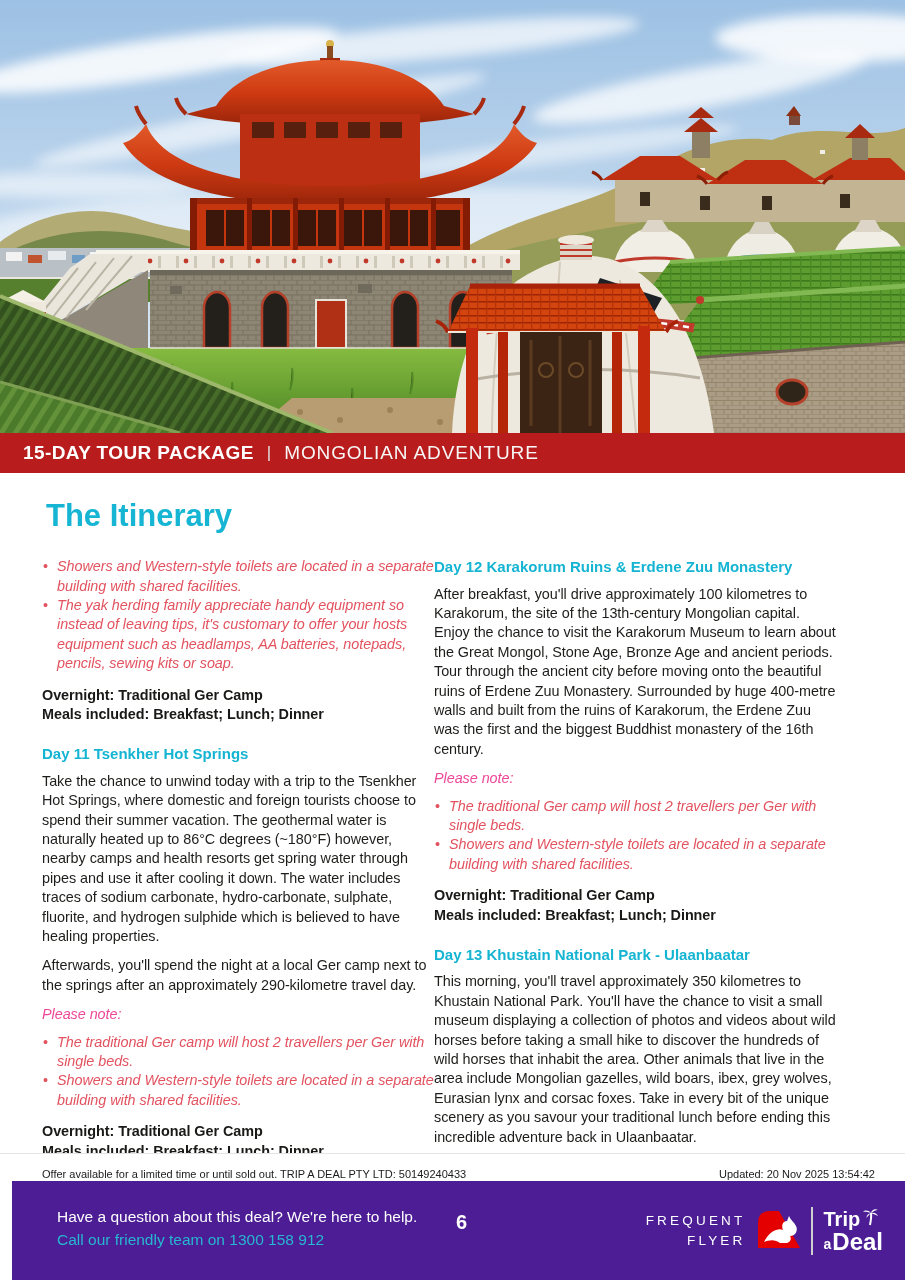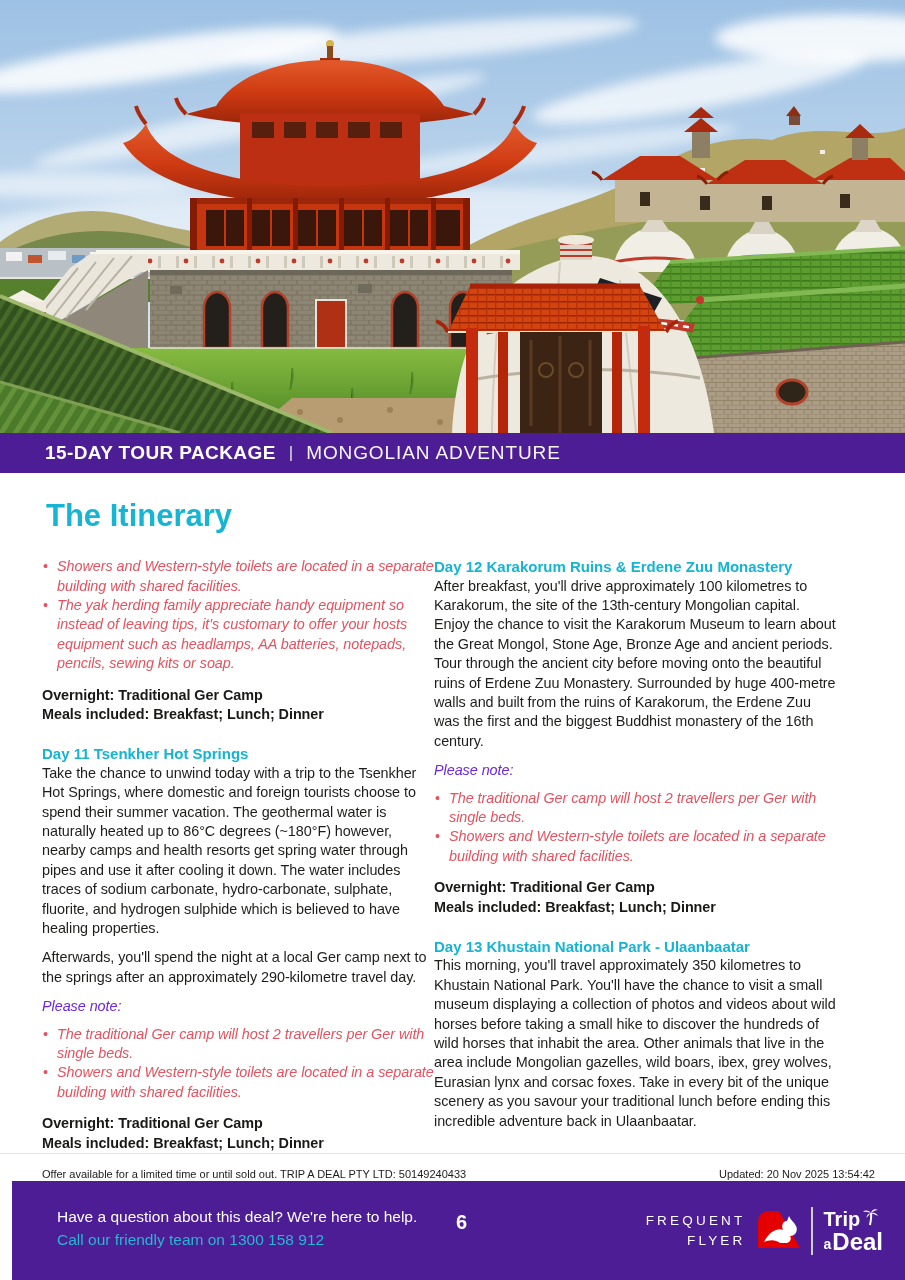--- a/index.html
+++ b/index.html
@@ -8,45 +8,45 @@
     width:905px; height:1280px; position:relative; overflow:hidden;
     background:#ffffff; font-family:"Liberation Sans", sans-serif;
   }
 
   
   .hero { width:905px; height:433px; position:relative; overflow:hidden; background:#aecbe8; }
   .hero svg { display:block; }
 
   
   .banner {
-    height:40px; background:#4c1d95; color:#fff;
-    display:flex; align-items:center; padding-left:45px;
+    height:40px; background:#b91c1c; color:#fff;
+    display:flex; align-items:center; padding-left:23px;
   }
   .banner-bold { font-weight:bold; font-size:19px; letter-spacing:.4px; }
   .banner-sep  { margin:0 13px; color:#e3e3e3; font-size:17px; font-weight:normal; }
   .banner-light{ font-size:19px; letter-spacing:.9px; color:#f7f7f7; }
 
   
   .content { padding:26px 30px 0 42px; }
   .page-title {
     color:#16b5d3; font-size:31px; font-weight:bold;
     margin:0 4px 24px; line-height:1.1;
   }
   .cols { display:flex; }
   .col-left  { width:392px; flex:none; }
   .col-right { width:403px; flex:none; }
 
   .para, .rlist li, .note, .bold-line {
     font-size:14.4px; line-height:19.4px; color:#1d1d1b; letter-spacing:-.05px;
   }
-  .para { margin:0 0 10px; }
+  .para { margin:8px 0 10px; }
   .rlist { list-style:none; margin:0 0 12px; padding:0; }
   .rlist li { position:relative; padding-left:15px; color:#e2525f; font-style:italic; }
   .rlist li::before { content:"\2022"; position:absolute; left:1px; top:0; color:#e2525f; font-style:normal; }
-  .note { color:#6d28d9; font-style:italic; margin:10px 0 8px; }
+  .note { color:#ec4899; font-style:italic; margin:10px 0 8px; }
   .bold-line { font-weight:bold; margin:0; color:#191917; }
   .day-h { color:#14b4d2; font-weight:bold; font-size:15px; margin:20px 0 0; line-height:19.4px; }
 
   
   .fineprint {
     position:absolute; top:1153px; left:0; width:905px; height:28px;
     border-top:1px solid #e4e4e4; background:#fff;
     display:flex; justify-content:space-between; align-items:center;
     padding:12px 30px 0 42px; font-size:11px; color:#1b1b1b;
   }

